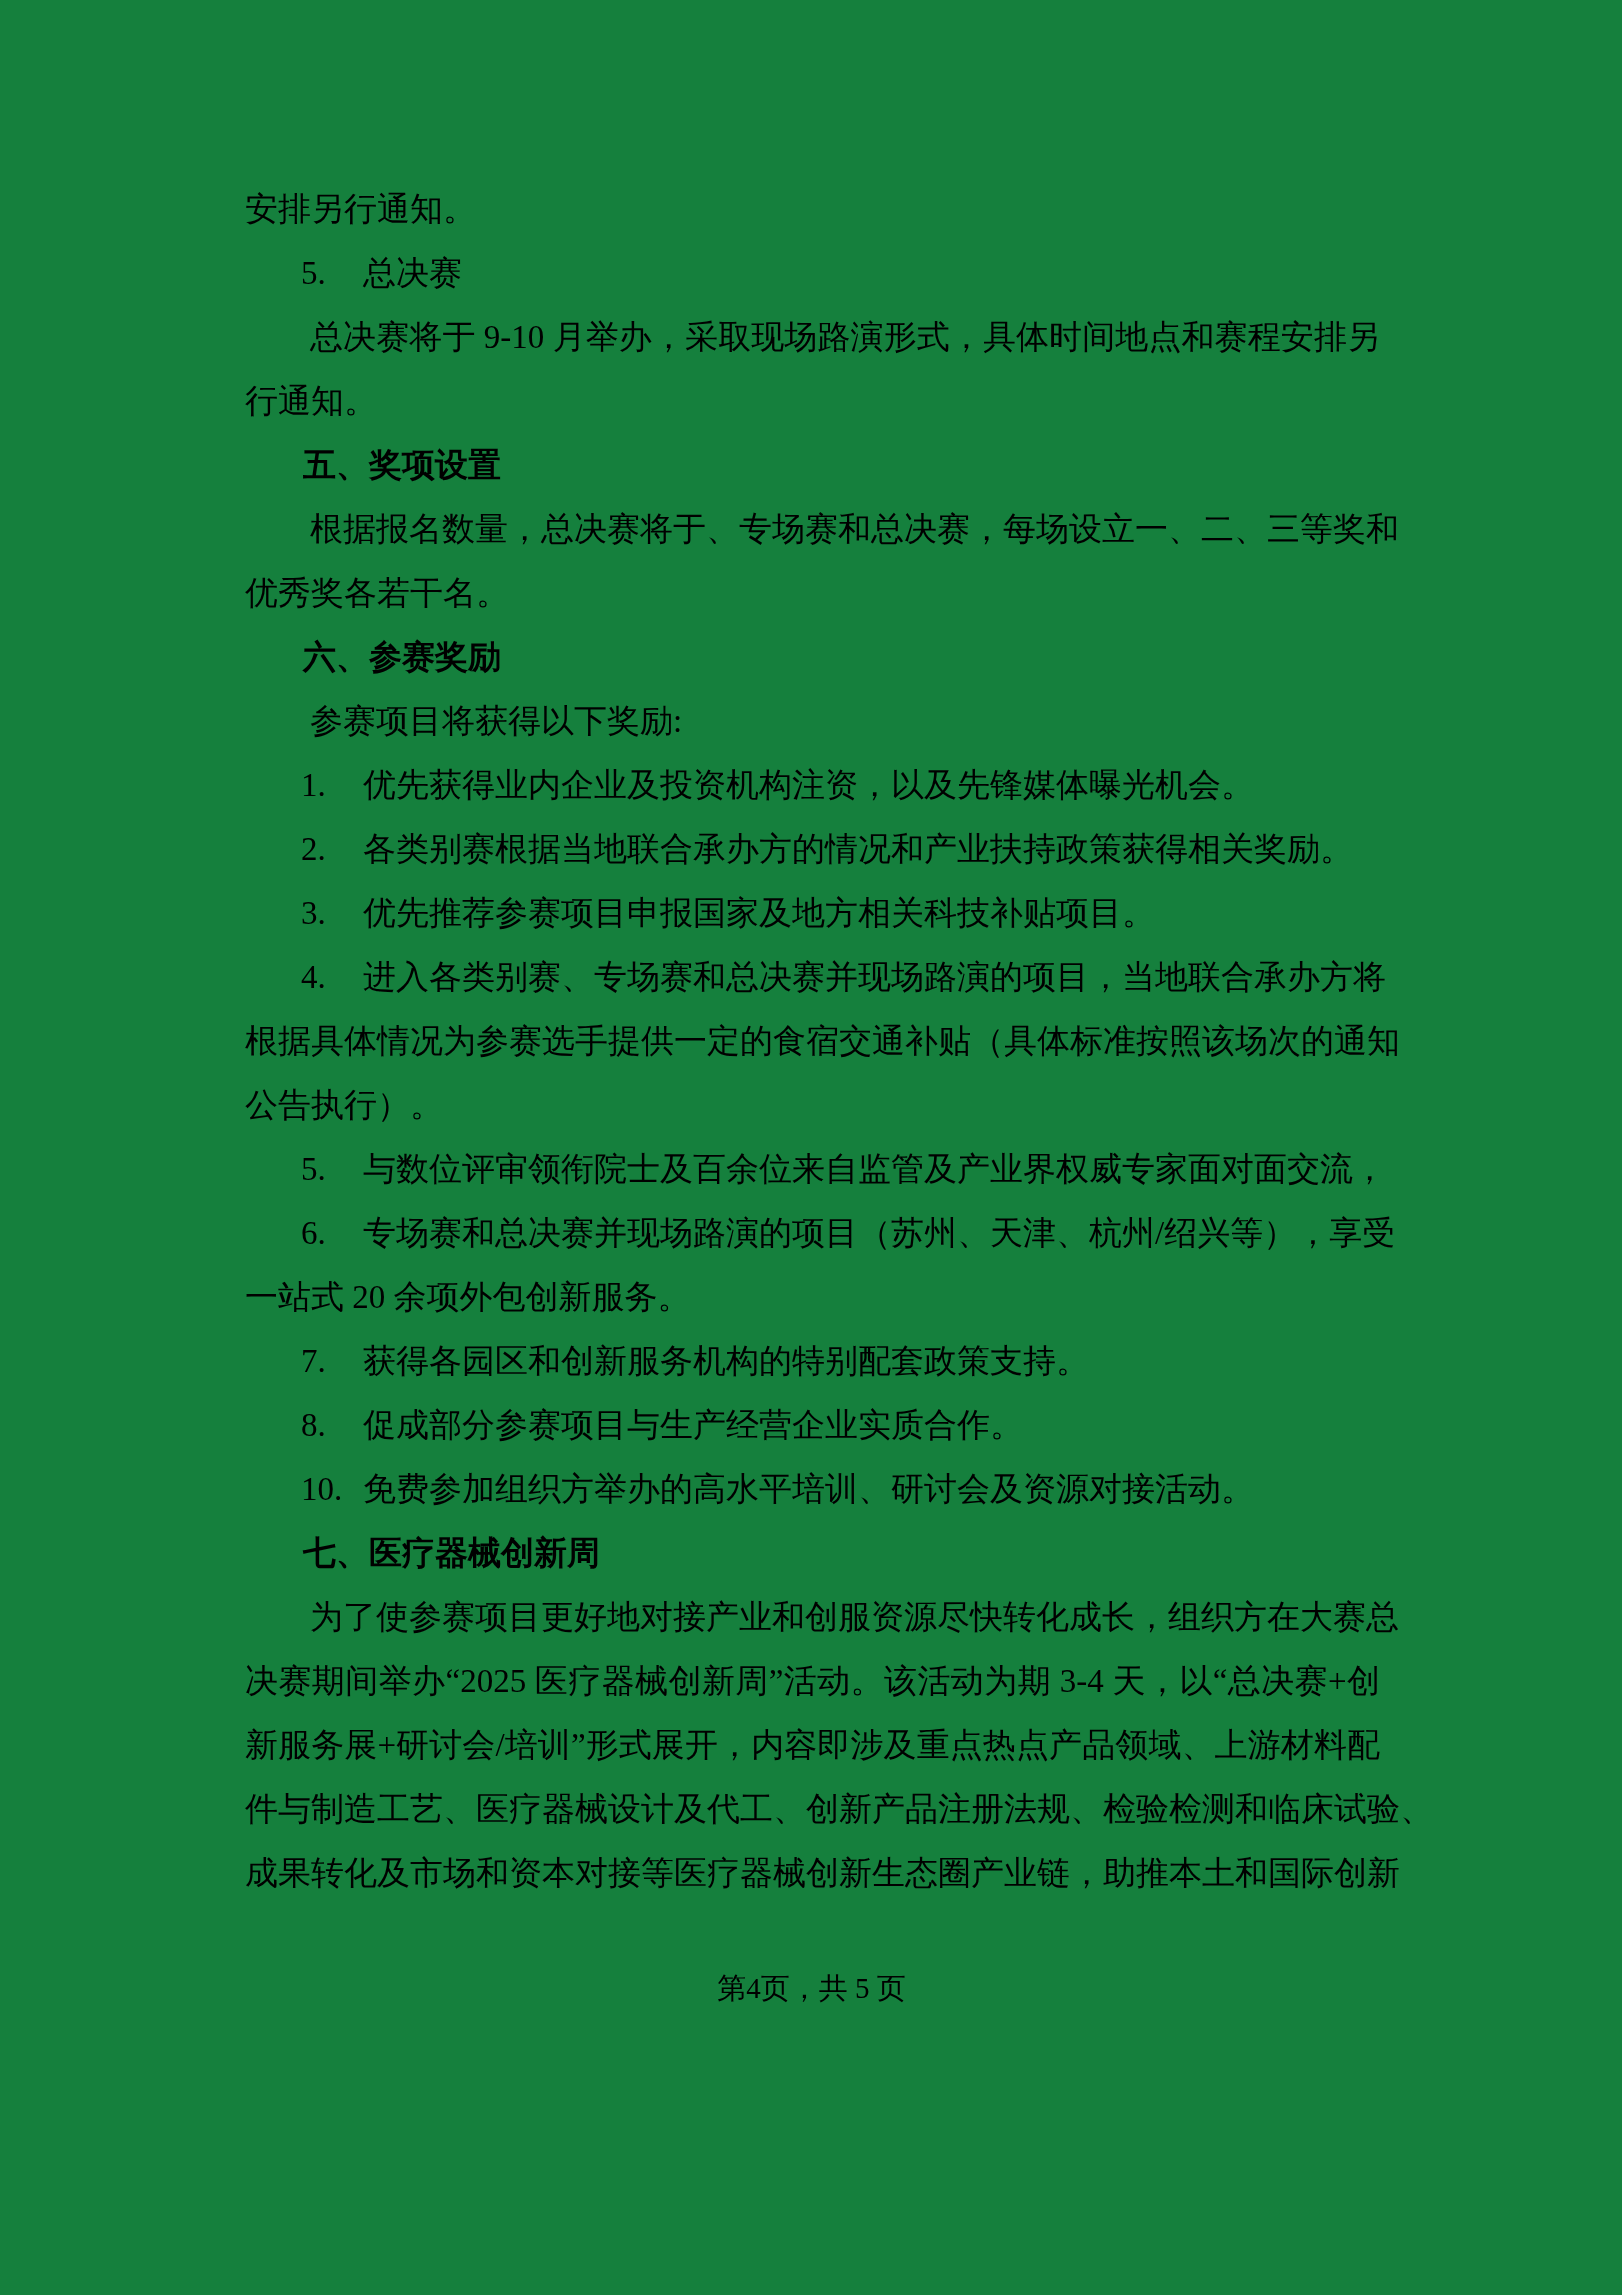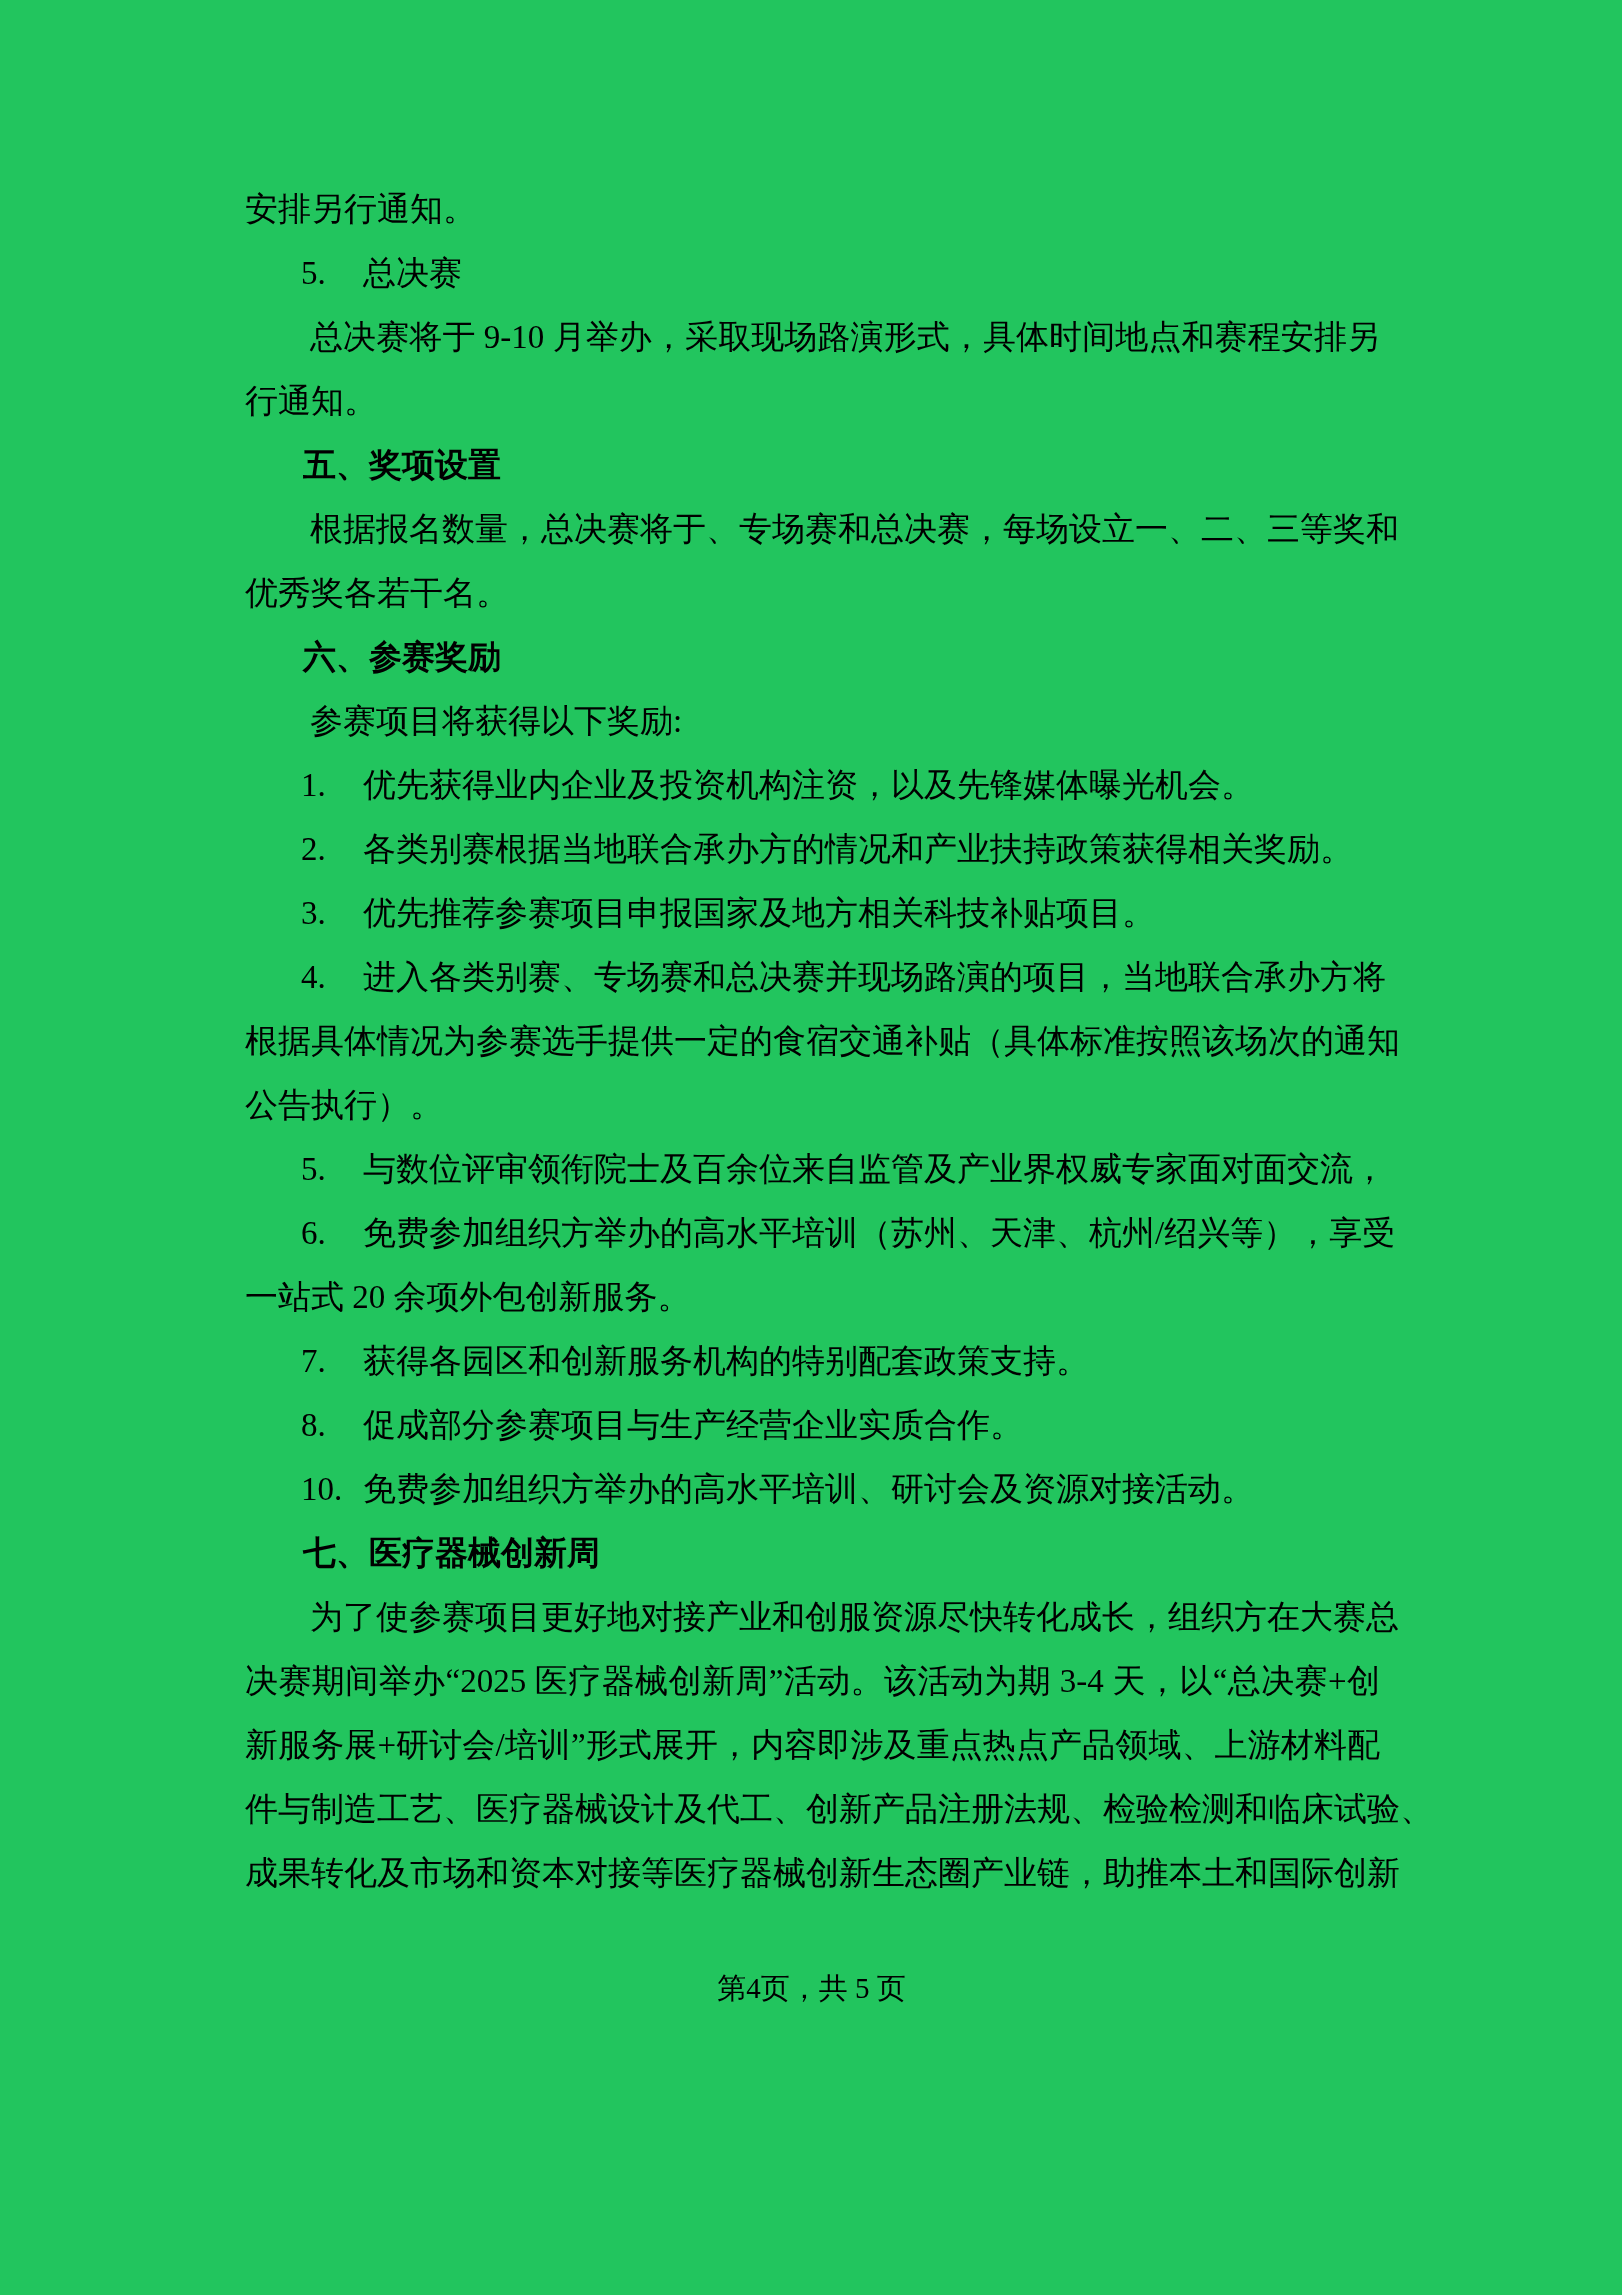--- a/index.html
+++ b/index.html
@@ -4,21 +4,21 @@
 <style>
   html, body {
     margin: 0;
     padding: 0;
     background: #ffffff;
   }
   .page {
     position: relative;
     width: 1623px;
     height: 2295px;
-    background: #22c55e;
+    background: #15803d;
     overflow: hidden;
     color: #000000;
   }
   .doc {
     position: absolute;
     left: 245px;
     top: 177px;
     width: 1135px;
     font-family: "Liberation Serif", "DejaVu Serif", serif;
     font-size: 33px;
@@ -73,21 +73,21 @@
       <div class="line plain">优秀奖各若干名。</div>
       <div class="line heading">六、参赛奖励</div>
       <div class="line indent">参赛项目将获得以下奖励:</div>
       <div class="line numbered"><span class="num">1.</span><span>优先获得业内企业及投资机构注资，以及先锋媒体曝光机会。</span></div>
       <div class="line numbered"><span class="num">2.</span><span>各类别赛根据当地联合承办方的情况和产业扶持政策获得相关奖励。</span></div>
       <div class="line numbered"><span class="num">3.</span><span>优先推荐参赛项目申报国家及地方相关科技补贴项目。</span></div>
       <div class="line numbered full"><span class="num">4.</span><span>进入各类别赛、专场赛和总决赛并现场路演的项目，当地联合承办方将</span></div>
       <div class="line plain full">根据具体情况为参赛选手提供一定的食宿交通补贴（具体标准按照该场次的通知</div>
       <div class="line plain">公告执行）。</div>
       <div class="line numbered full"><span class="num">5.</span><span>与数位评审领衔院士及百余位来自监管及产业界权威专家面对面交流，</span></div>
-      <div class="line numbered full"><span class="num">6.</span><span>免费参加组织方举办的高水平培训（苏州、天津、杭州/绍兴等），享受</span></div>
+      <div class="line numbered full"><span class="num">6.</span><span>专场赛和总决赛并现场路演的项目（苏州、天津、杭州/绍兴等），享受</span></div>
       <div class="line plain">一站式 20 余项外包创新服务。</div>
       <div class="line numbered"><span class="num">7.</span><span>获得各园区和创新服务机构的特别配套政策支持。</span></div>
       <div class="line numbered"><span class="num">8.</span><span>促成部分参赛项目与生产经营企业实质合作。</span></div>
       <div class="line numbered"><span class="num">10.</span><span>免费参加组织方举办的高水平培训、研讨会及资源对接活动。</span></div>
       <div class="line heading">七、医疗器械创新周</div>
       <div class="line indent full">为了使参赛项目更好地对接产业和创服资源尽快转化成长，组织方在大赛总</div>
       <div class="line plain full">决赛期间举办“2025 医疗器械创新周”活动。该活动为期 3-4 天，以“总决赛+创</div>
       <div class="line plain full">新服务展+研讨会/培训”形式展开，内容即涉及重点热点产品领域、上游材料配</div>
       <div class="line plain full">件与制造工艺、医疗器械设计及代工、创新产品注册法规、检验检测和临床试验、</div>
       <div class="line plain full">成果转化及市场和资本对接等医疗器械创新生态圈产业链，助推本土和国际创新</div>

